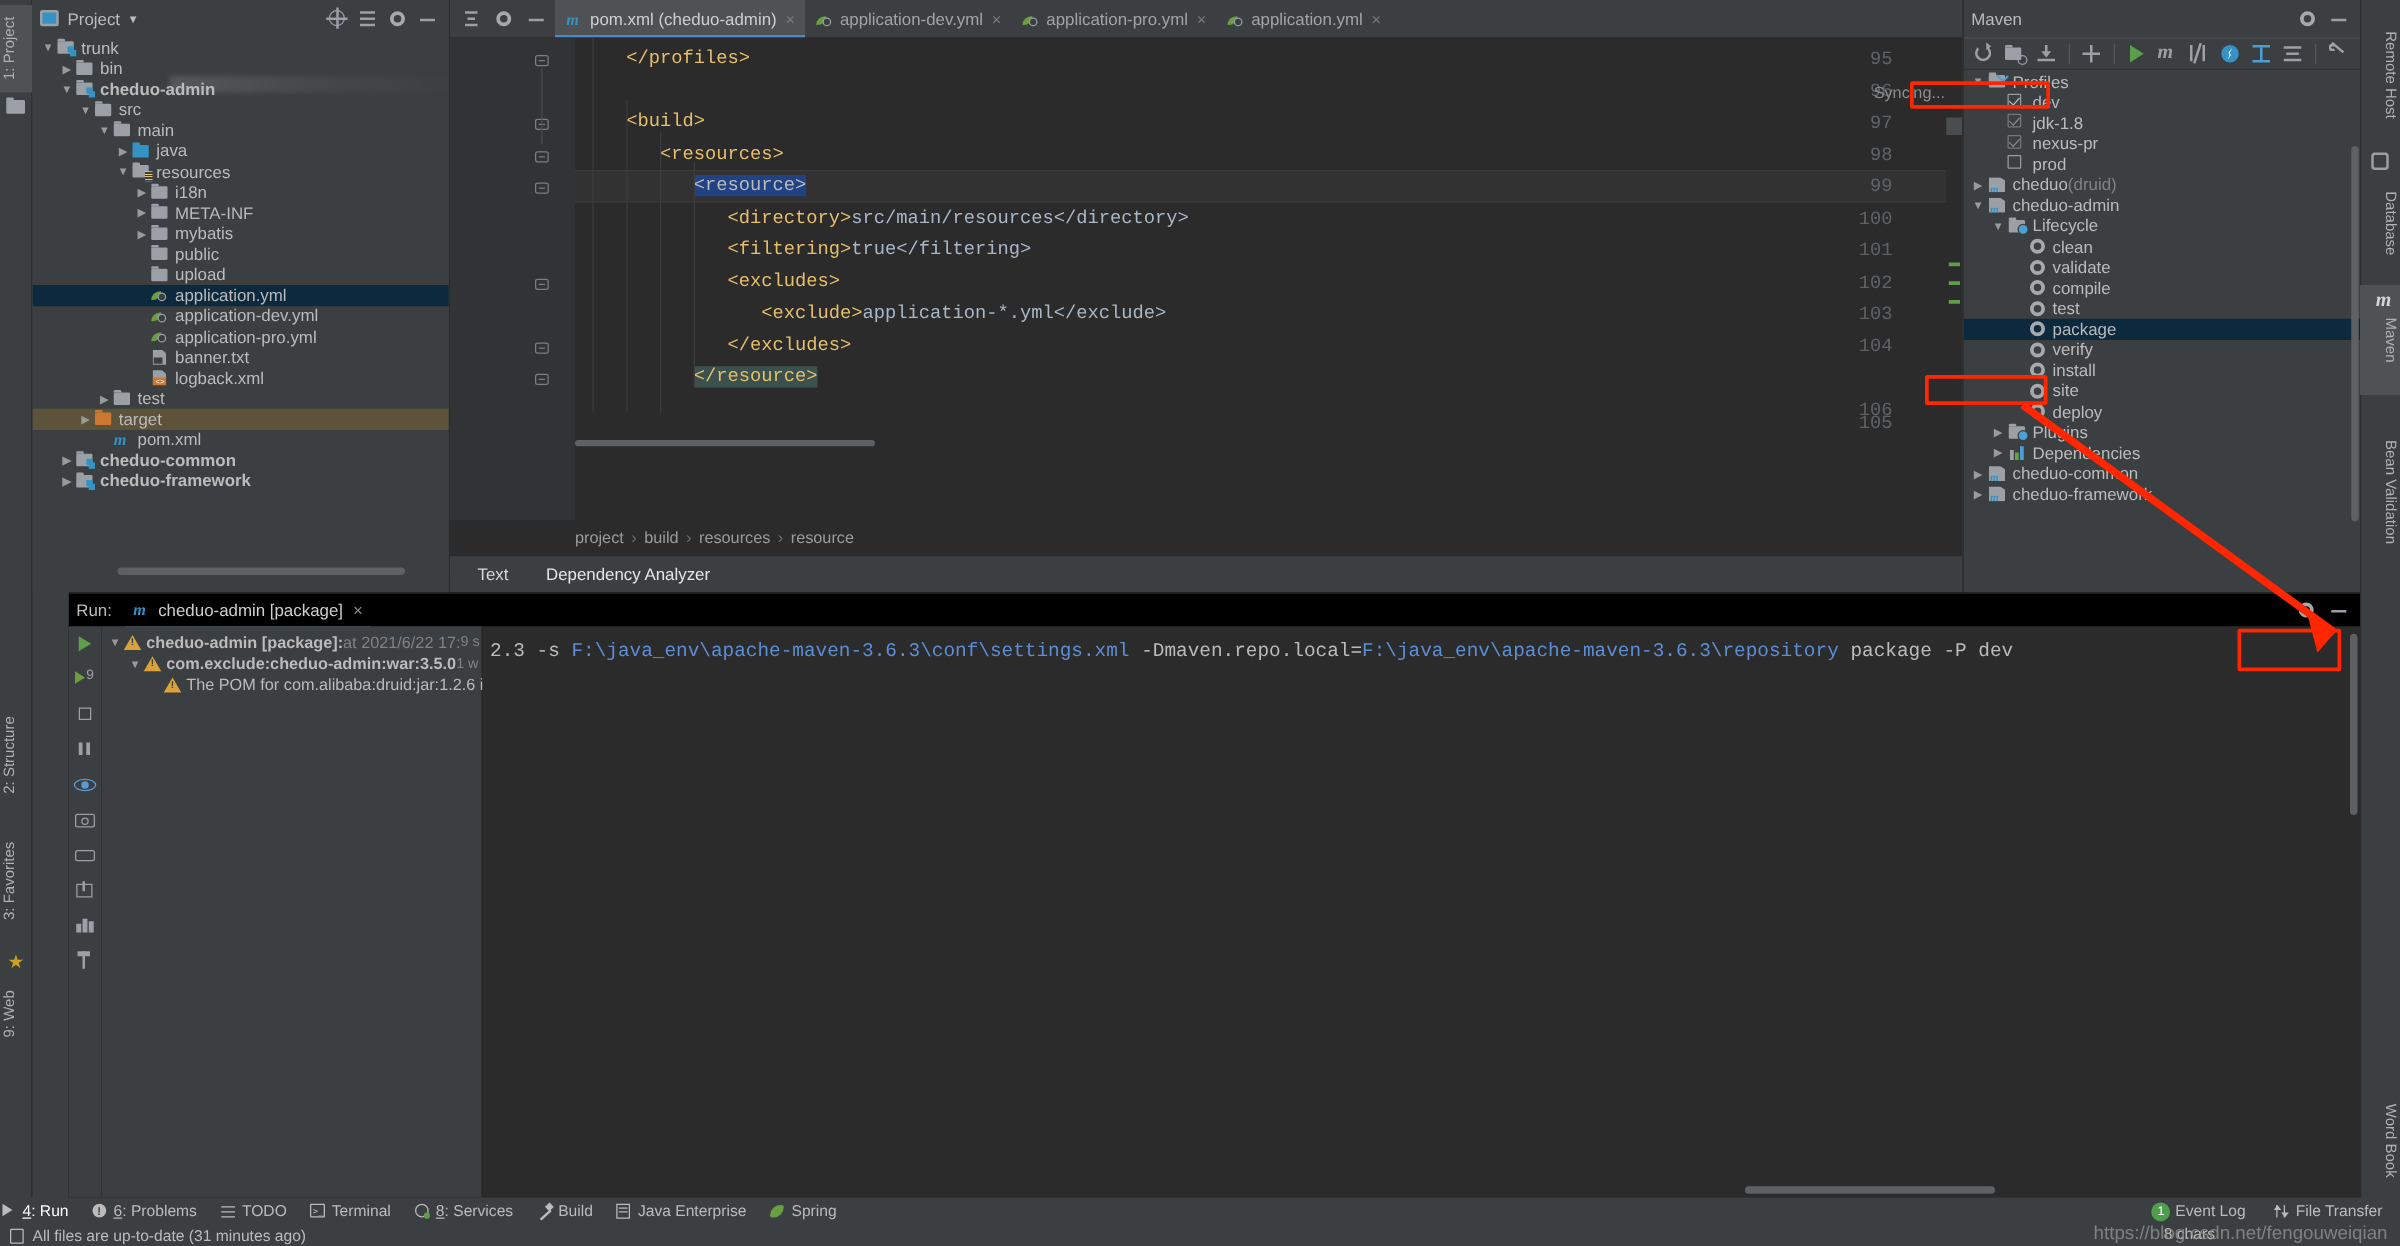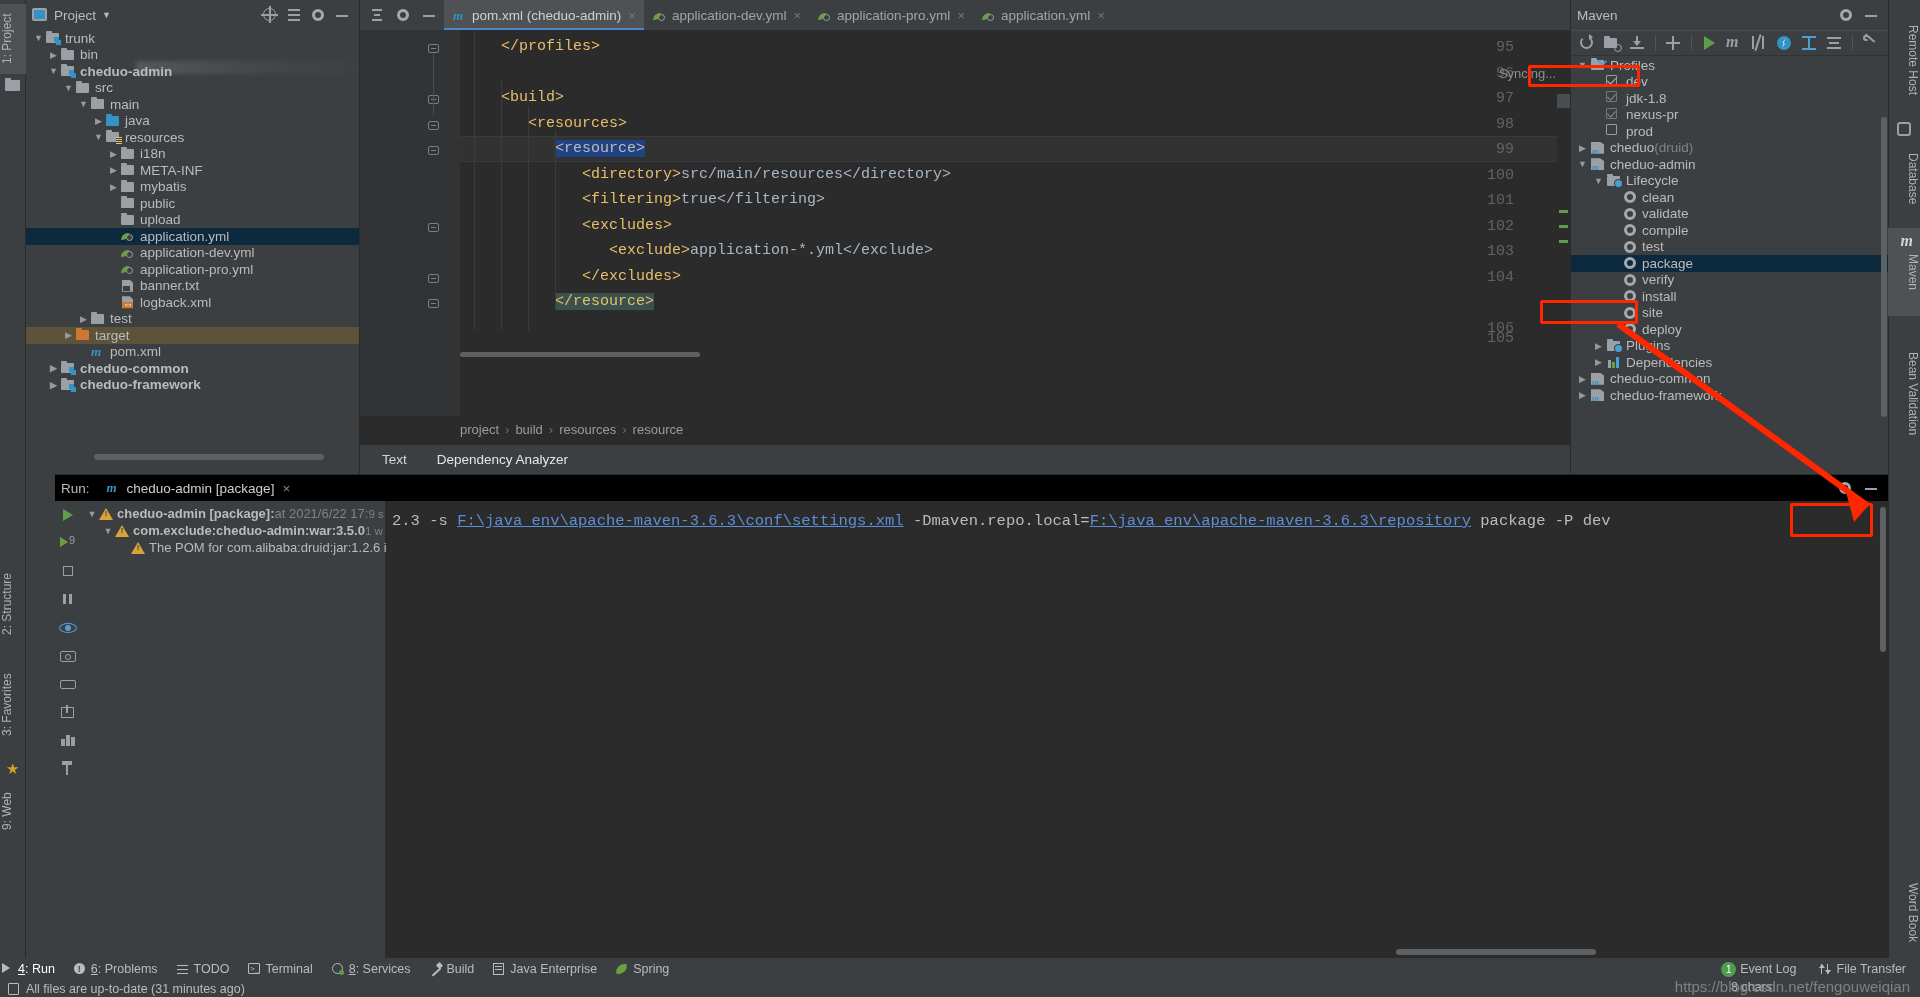--- a/index.html
+++ b/index.html
@@ -238,21 +238,21 @@
   .rnode .arw{ width:14px; text-align:center; font-size:9px; color:#9a9a9a;flex:none;}
   .warn{ width:14px;height:14px; position:relative; margin-right:4px; flex:none;}
   .warn:before{content:"";position:absolute;left:0;top:1px;border-left:7px solid transparent;
     border-right:7px solid transparent;border-bottom:12px solid #d9a23b;}
   .warn:after{content:"!";position:absolute;left:0;top:2px;width:14px;text-align:center;
     font-size:8px;color:#3c3f41;font-weight:bold;}
   .dim{ color:#7f8386; }
   .console{ flex:1; background:#2b2b2b; position:relative; overflow:hidden;
     font-family:"Liberation Mono",monospace; font-size:15.5px; color:#bbbbbb;}
   .cmdline{ position:absolute; left:6px; top:8px; white-space:pre; line-height:24px;}
-  .lnk{ color:#5c8ed6; text-decoration:underline;text-align:right;}
+  .lnk{ color:#5c8ed6; text-align:right;}
   .conscroll-v{ position:absolute; right:2px; top:6px; width:6px; height:145px;
     background:#5d6164; border-radius:3px;}
   .conscroll-h{ position:absolute; left:1010px; bottom:3px; width:200px; height:6px;
     background:#5d6164; border-radius:3px;}
 
   
   .botbar{ position:absolute; left:0; right:0; top:958px; height:22px;
     background:#3c3f41; display:flex; align-items:center; 
     font-size:12.5px; color:#bbb;}
   .botitem{ display:flex; align-items:center; margin-right:18px; cursor:default;}

